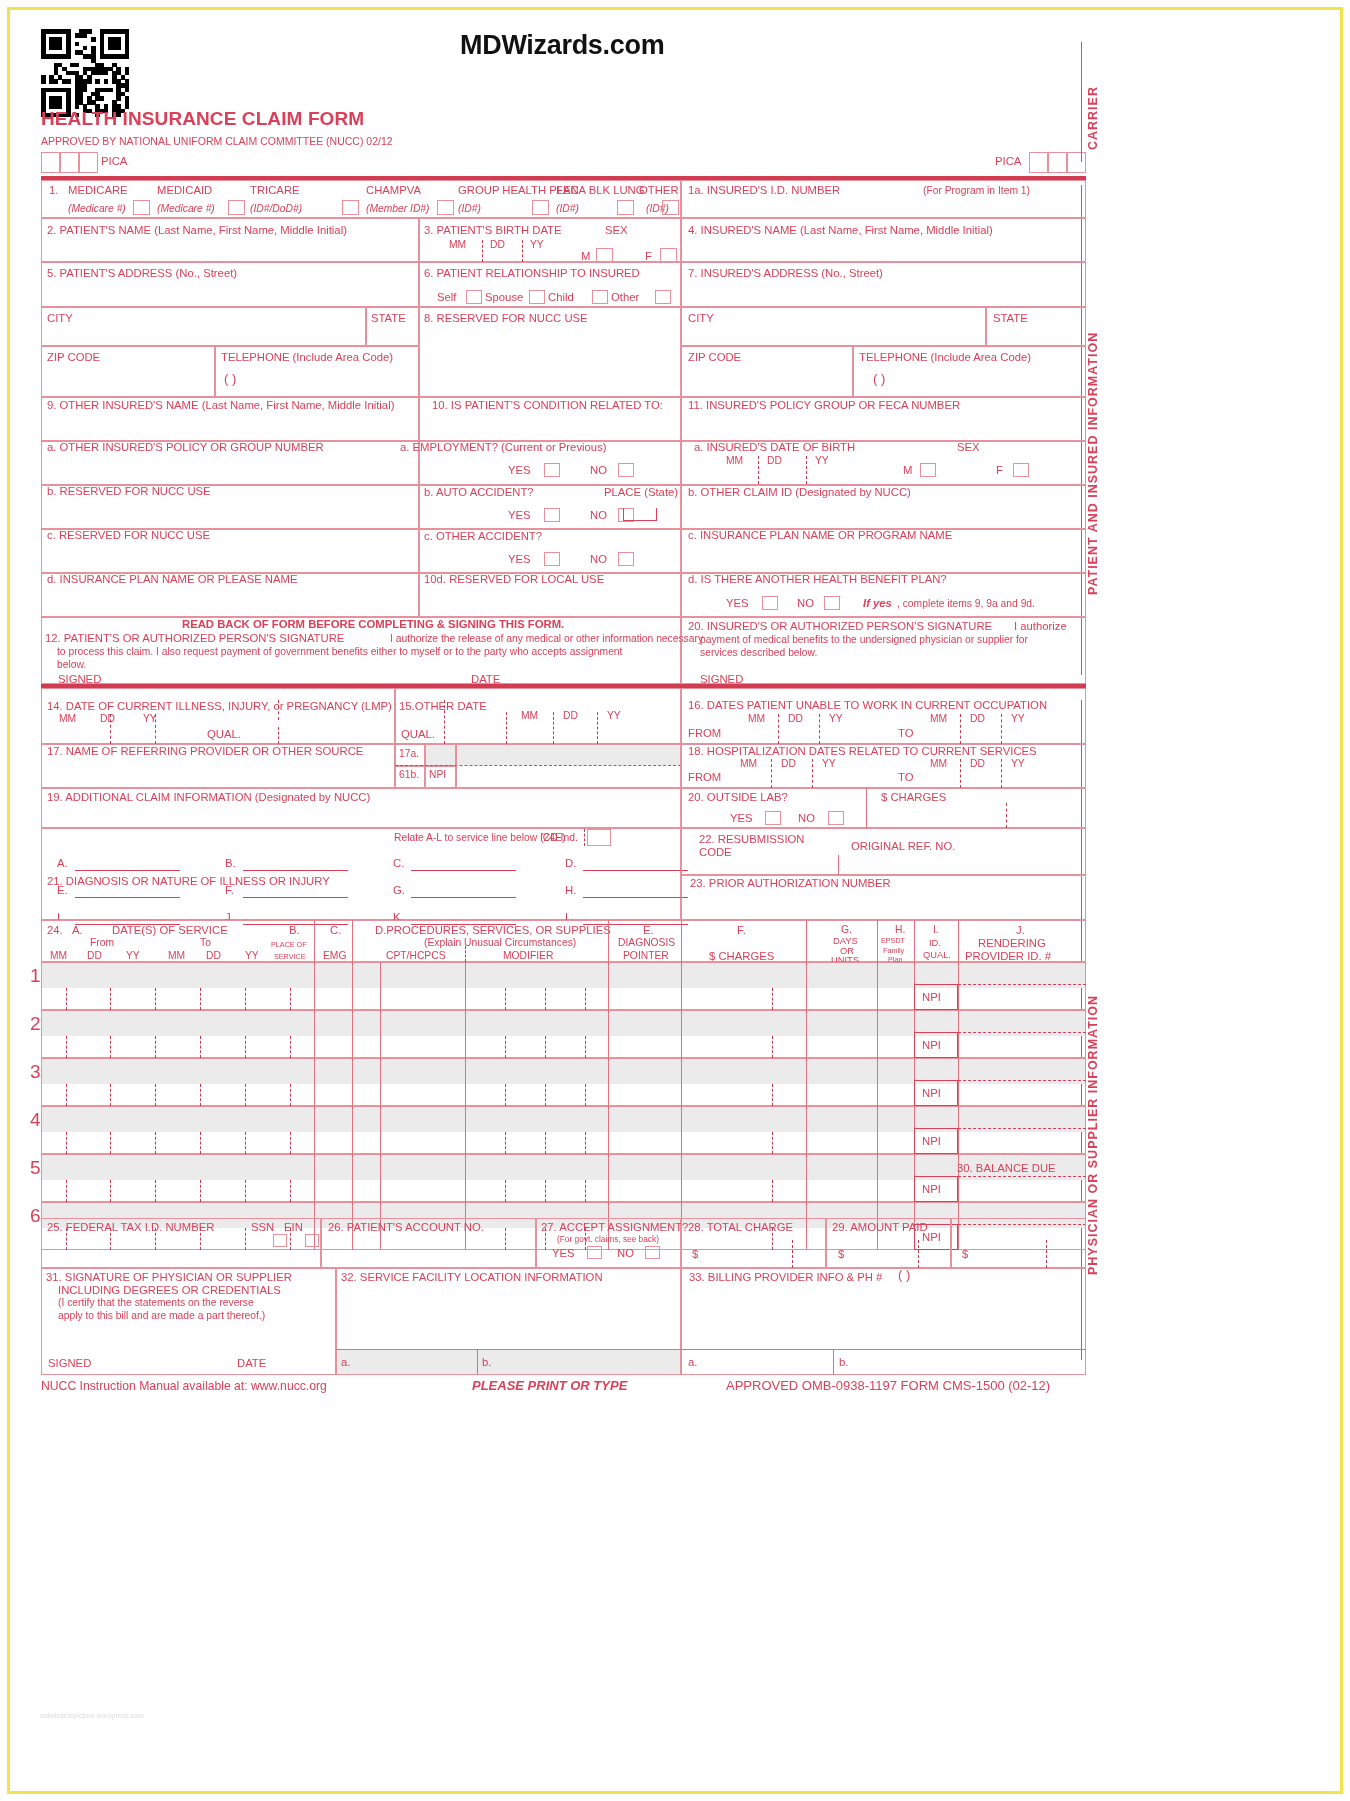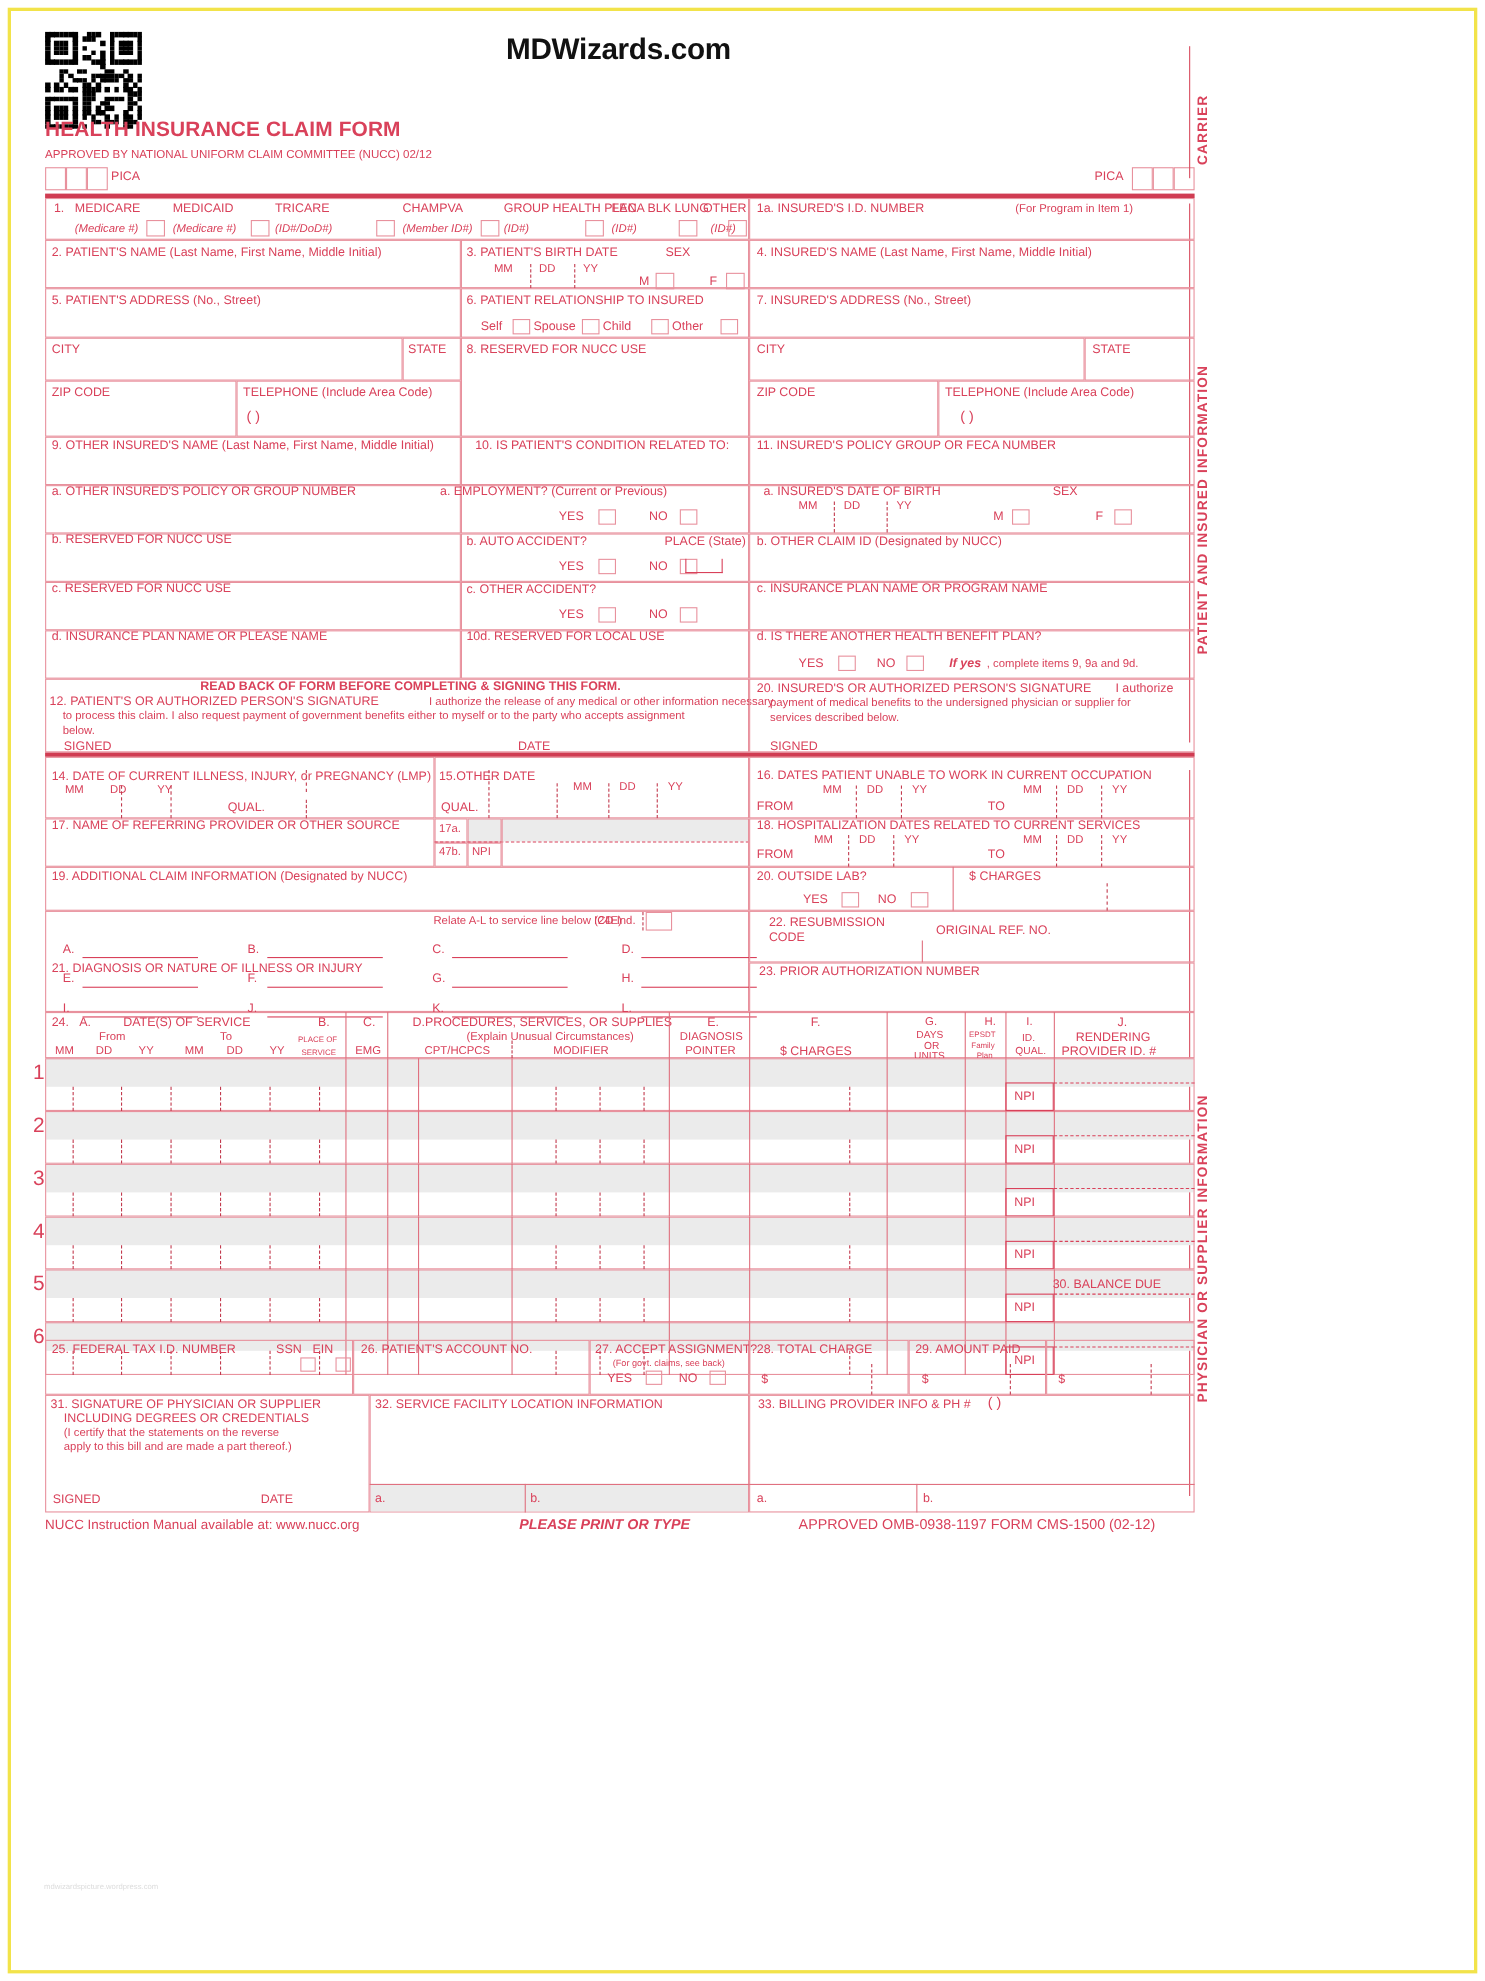--- a/index.html
+++ b/index.html
@@ -510,21 +510,21 @@
     <div class="lbl f10" style="left:1011px;top:713px">YY</div>
     <div class="tick" style="left:960px;top:714px;height:30px"></div>
     <div class="tick" style="left:1001px;top:714px;height:30px"></div>
 
     <div class="r bx" style="left:41px;top:744px;width:354px;height:44px"></div>
     <div class="lbl f11" style="left:47px;top:745px">17. NAME OF REFERRING PROVIDER OR OTHER SOURCE</div>
 
     <div class="r bx" style="left:395px;top:744px;width:30px;height:22px"></div>
     <div class="lbl f10" style="left:399px;top:748px">17a.</div>
     <div class="r bx" style="left:395px;top:766px;width:30px;height:22px"></div>
-    <div class="lbl f10" style="left:399px;top:769px">47b.</div>
+    <div class="lbl f10" style="left:399px;top:769px">61b.</div>
     <div class="r bx" style="left:425px;top:766px;width:31px;height:22px"></div>
     <div class="lbl f10" style="left:429px;top:769px">NPI</div>
     <div class="shade" style="left:425px;top:744px;width:256px;height:21px"></div>
     <div class="r bx" style="left:425px;top:744px;width:31px;height:22px"></div>
     <div class="dashh" style="left:395px;top:765px;width:286px"></div>
     <div class="r bx" style="left:456px;top:744px;width:225px;height:44px"></div>
 
     <div class="r bx" style="left:681px;top:744px;width:405px;height:44px"></div>
     <div class="lbl f11" style="left:688px;top:745px">18. HOSPITALIZATION DATES RELATED TO CURRENT SERVICES</div>
     <div class="lbl f10" style="left:740px;top:758px">MM</div>

